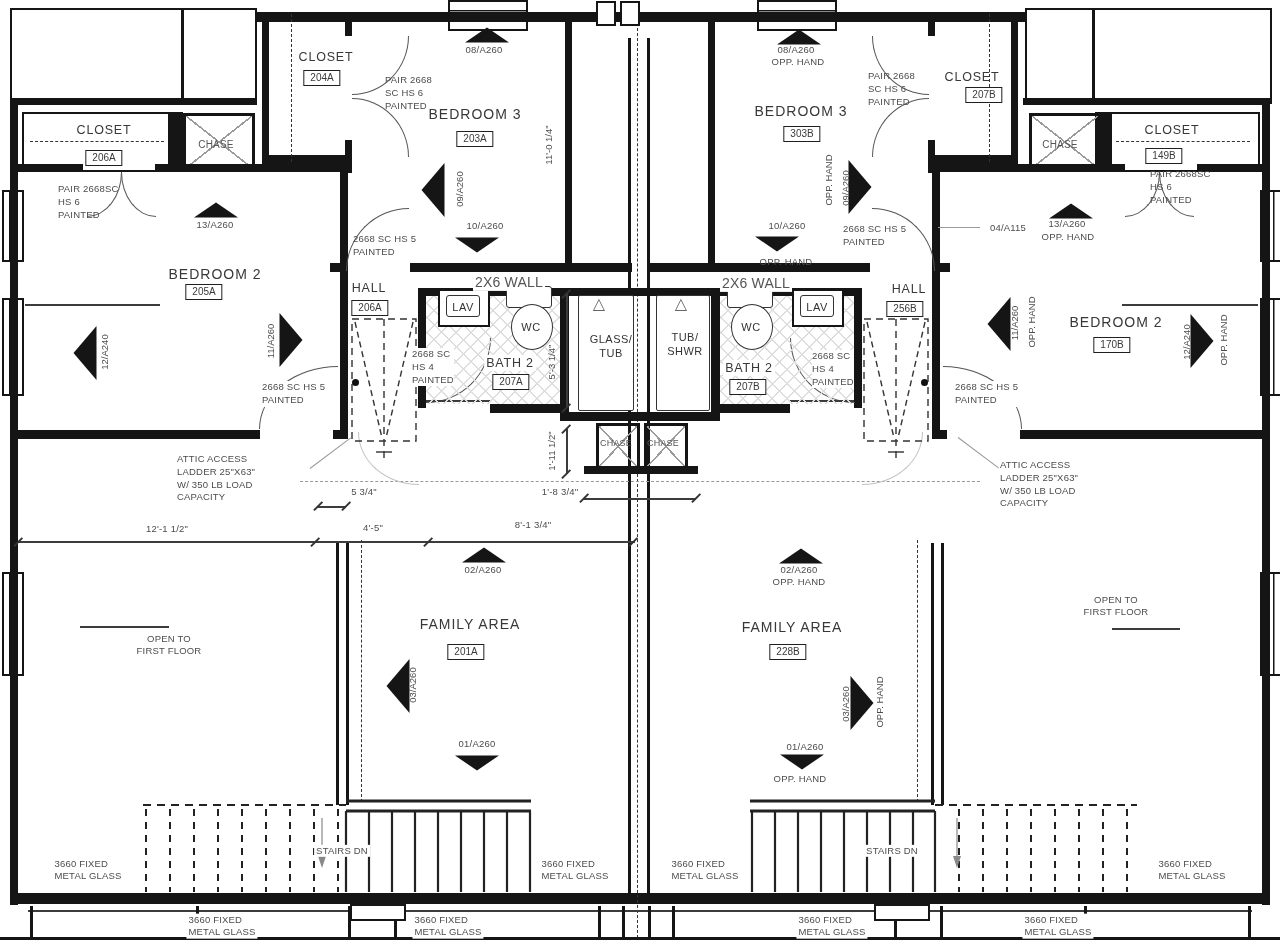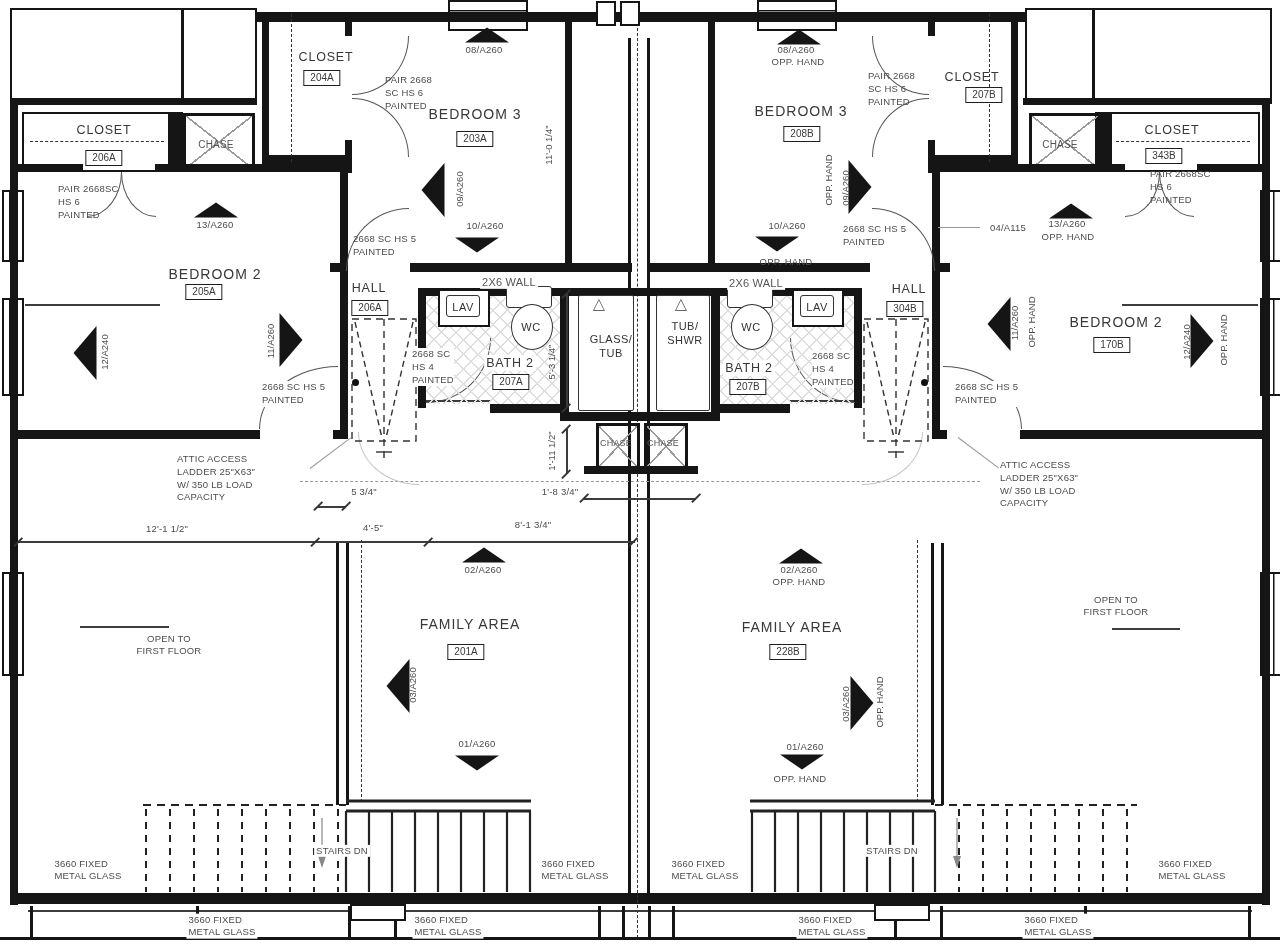--- a/index.html
+++ b/index.html
@@ -7,21 +7,21 @@
         font-family:"Liberation Sans", sans-serif;color:#4c4c4c;}
   .w{position:absolute;background:#151515;}
   .thin{position:absolute;background:#3c3c3c;}
   .lead{position:absolute;background:#9a9a9a;height:1.2px;}
   .t{position:absolute;transform:translate(-50%,-50%);font-size:9.5px;line-height:1.3;
      letter-spacing:.2px;white-space:pre-line;text-align:center;color:#4c4c4c;}
   .tl{position:absolute;font-size:9.5px;line-height:1.35;letter-spacing:.2px;white-space:pre-line;text-align:left;color:#4c4c4c;}
   .v{position:absolute;transform:translate(-50%,-50%) rotate(-90deg);font-size:9.5px;white-space:nowrap;color:#4c4c4c;}
   .room{font-size:14px;letter-spacing:1px;color:#383838;}
   .sm{font-size:12.5px;letter-spacing:.8px;color:#383838;}
-  .xs{font-size:11px;color:#555;}
+  .xs{font-size:14px;color:#555;}
   .fix{font-size:11px;letter-spacing:.5px;color:#333;}
   .tag{position:absolute;transform:translate(-50%,-50%);border:1.6px solid #1f1f1f;background:#fff;
        font-size:10px;color:#3a3a3a;padding:1px 6px;line-height:12px;white-space:nowrap;}
   .cn{position:absolute;transform:translate(-50%,-50%);}
   .au{width:0;height:0;border-left:22px solid transparent;border-right:22px solid transparent;border-bottom:15px solid #151515;}
   .ad{width:0;height:0;border-left:22px solid transparent;border-right:22px solid transparent;border-top:15px solid #151515;}
   .al{width:0;height:0;border-top:27px solid transparent;border-bottom:27px solid transparent;border-right:23px solid #151515;}
   .ar{width:0;height:0;border-top:27px solid transparent;border-bottom:27px solid transparent;border-left:23px solid #151515;}
   .dash-v{position:absolute;border-left:1.6px dashed #333;}
   .dash-h{position:absolute;border-top:1.6px dashed #333;}
@@ -191,21 +191,21 @@
 TUB</div>
 
   <div class="box" style="left:792px;top:289px;width:48px;height:34px;"></div>
   <div class="tank" style="left:800px;top:295px;width:32px;height:20px;"></div>
   <div class="t fix" style="left:817px;top:307px;">LAV</div>
   <div class="tank" style="left:727px;top:286px;width:44px;height:20px;"></div>
   <div class="tank" style="left:731px;top:304px;width:40px;height:44px;border-radius:50%;"></div>
   <div class="t fix" style="left:751px;top:327px;">WC</div>
   <div class="tank" style="left:656px;top:295px;width:52px;height:114px;border-radius:2px;"></div>
   <div class="t xs" style="left:681px;top:304px;font-size:16px;color:#666;">△</div>
-  <div class="t fix" style="left:685px;top:333px;">TUB/
+  <div class="t fix" style="left:685px;top:344px;">TUB/
 SHWR</div>
 
   <svg style="position:absolute;left:348px;top:316px;" width="72" height="150">
     <g stroke="#333" fill="none" stroke-width="1.4">
       <rect x="4" y="3" width="64" height="122" stroke-dasharray="7 5"></rect>
       <line x1="7" y1="6" x2="34" y2="122" stroke-dasharray="6 4"></line>
       <line x1="65" y1="6" x2="38" y2="122" stroke-dasharray="6 4"></line>
       <line x1="36" y1="3" x2="36" y2="147" stroke-dasharray="7 5"></line>
       <line x1="28" y1="136" x2="44" y2="136"></line>
     </g>
@@ -399,21 +399,21 @@
   <div class="v" style="left:412px;top:685px;">03/A260</div>
   <div class="t" style="left:477px;top:744px;">01/A260</div>
   <div class="cn" style="left:477px;top:763px;">
       <div class="ad"></div>
     </div>
   <div class="thin" style="left:80px;top:626px;width:89px;height:1.5px;"></div>
   <div class="t" style="left:169px;top:645px;">OPEN TO
 FIRST FLOOR</div>
 
   <div class="t room" style="left:801px;top:111px;">BEDROOM 3</div>
-  <div class="tag" style="left:802px;top:134px;">208B</div>
+  <div class="tag" style="left:802px;top:134px;">303B</div>
   <div class="cn" style="left:799px;top:37px;">
       <div class="au"></div>
     </div>
   <div class="t" style="left:796px;top:50px;">08/A260</div>
   <div class="t" style="left:798px;top:62px;">OPP. HAND</div>
   <div class="cn" style="left:860px;top:187px;">
       <div class="ar"></div>
     </div>
   <div class="v" style="left:845px;top:188px;">09/A260</div>
   <div class="v" style="left:828px;top:180px;">OPP. HAND</div>
@@ -431,39 +431,39 @@
 PAINTED</div>
   <div class="lead" style="left:938px;top:227px;width:42px;"></div>
   <div class="t" style="left:1008px;top:228px;">04/A115</div>
   <div class="cn" style="left:1071px;top:211px;">
       <div class="au"></div>
     </div>
   <div class="t" style="left:1067px;top:224px;">13/A260</div>
   <div class="t" style="left:1068px;top:237px;">OPP. HAND</div>
   <div class="t xs" style="left:1060px;top:144px;font-size:10px;">CHASE</div>
   <div class="t sm" style="left:1172px;top:130px;">CLOSET</div>
-  <div class="tag" style="left:1164px;top:156px;">343B</div>
+  <div class="tag" style="left:1164px;top:156px;">149B</div>
   <div class="tl" style="left:1150px;top:168px;">PAIR 2668SC
 HS 6
 PAINTED</div>
   <div class="thin" style="left:1122px;top:304px;width:136px;height:1.5px;"></div>
   <div class="t room" style="left:1116px;top:322px;">BEDROOM 2</div>
   <div class="tag" style="left:1112px;top:345px;">170B</div>
   <div class="cn" style="left:999px;top:324px;">
       <div class="al"></div>
     </div>
   <div class="v" style="left:1014px;top:323px;">11/A260</div>
   <div class="v" style="left:1031px;top:322px;">OPP. HAND</div>
   <div class="cn" style="left:1202px;top:341px;">
       <div class="ar"></div>
     </div>
   <div class="v" style="left:1186px;top:342px;">12/A240</div>
   <div class="v" style="left:1223px;top:340px;">OPP. HAND</div>
   <div class="t sm" style="left:909px;top:289px;background:#fff;padding:0 2px;">HALL</div>
-  <div class="tag" style="left:905px;top:309px;">304B</div>
+  <div class="tag" style="left:905px;top:309px;">256B</div>
   <div class="t xs" style="left:756px;top:283px;background:#fff;padding:0 2px;">2X6 WALL</div>
   <div class="t sm" style="left:749px;top:368px;background:#fff;padding:0 2px;">BATH 2</div>
   <div class="tag" style="left:748px;top:387px;">207B</div>
   <div class="tl" style="left:812px;top:350px;background:#fff;">2668 SC
 HS 4
 PAINTED</div>
   <div class="tl" style="left:955px;top:381px;background:#fff;">2668 SC HS 5
 PAINTED</div>
   <div class="tl" style="left:1000px;top:459px;">ATTIC ACCESS
 LADDER 25"X63"

